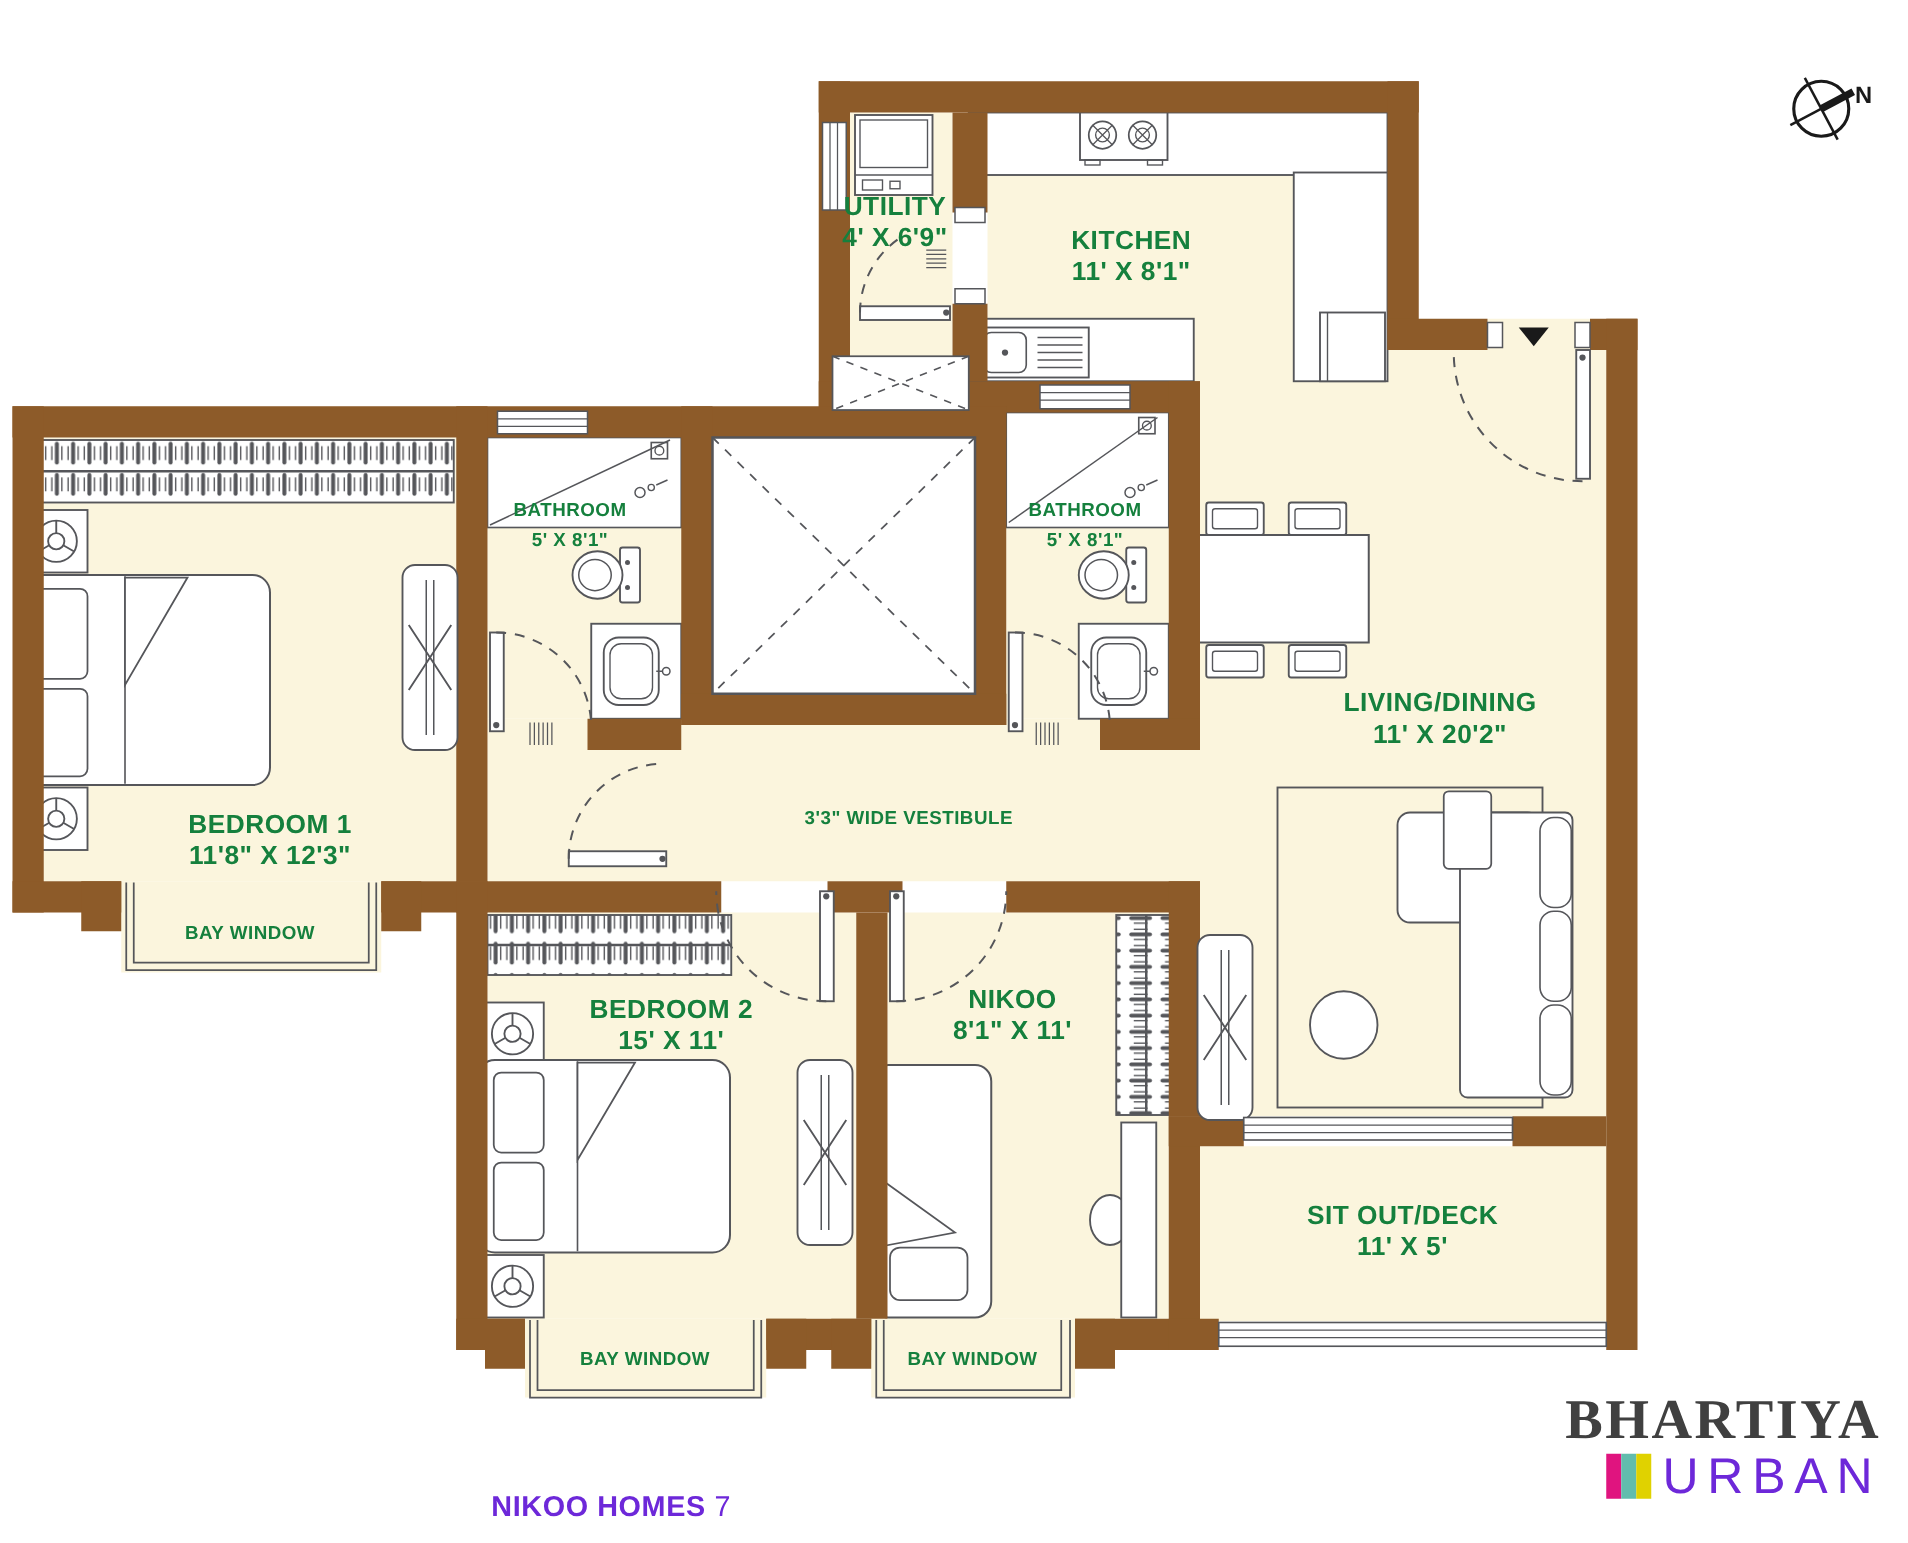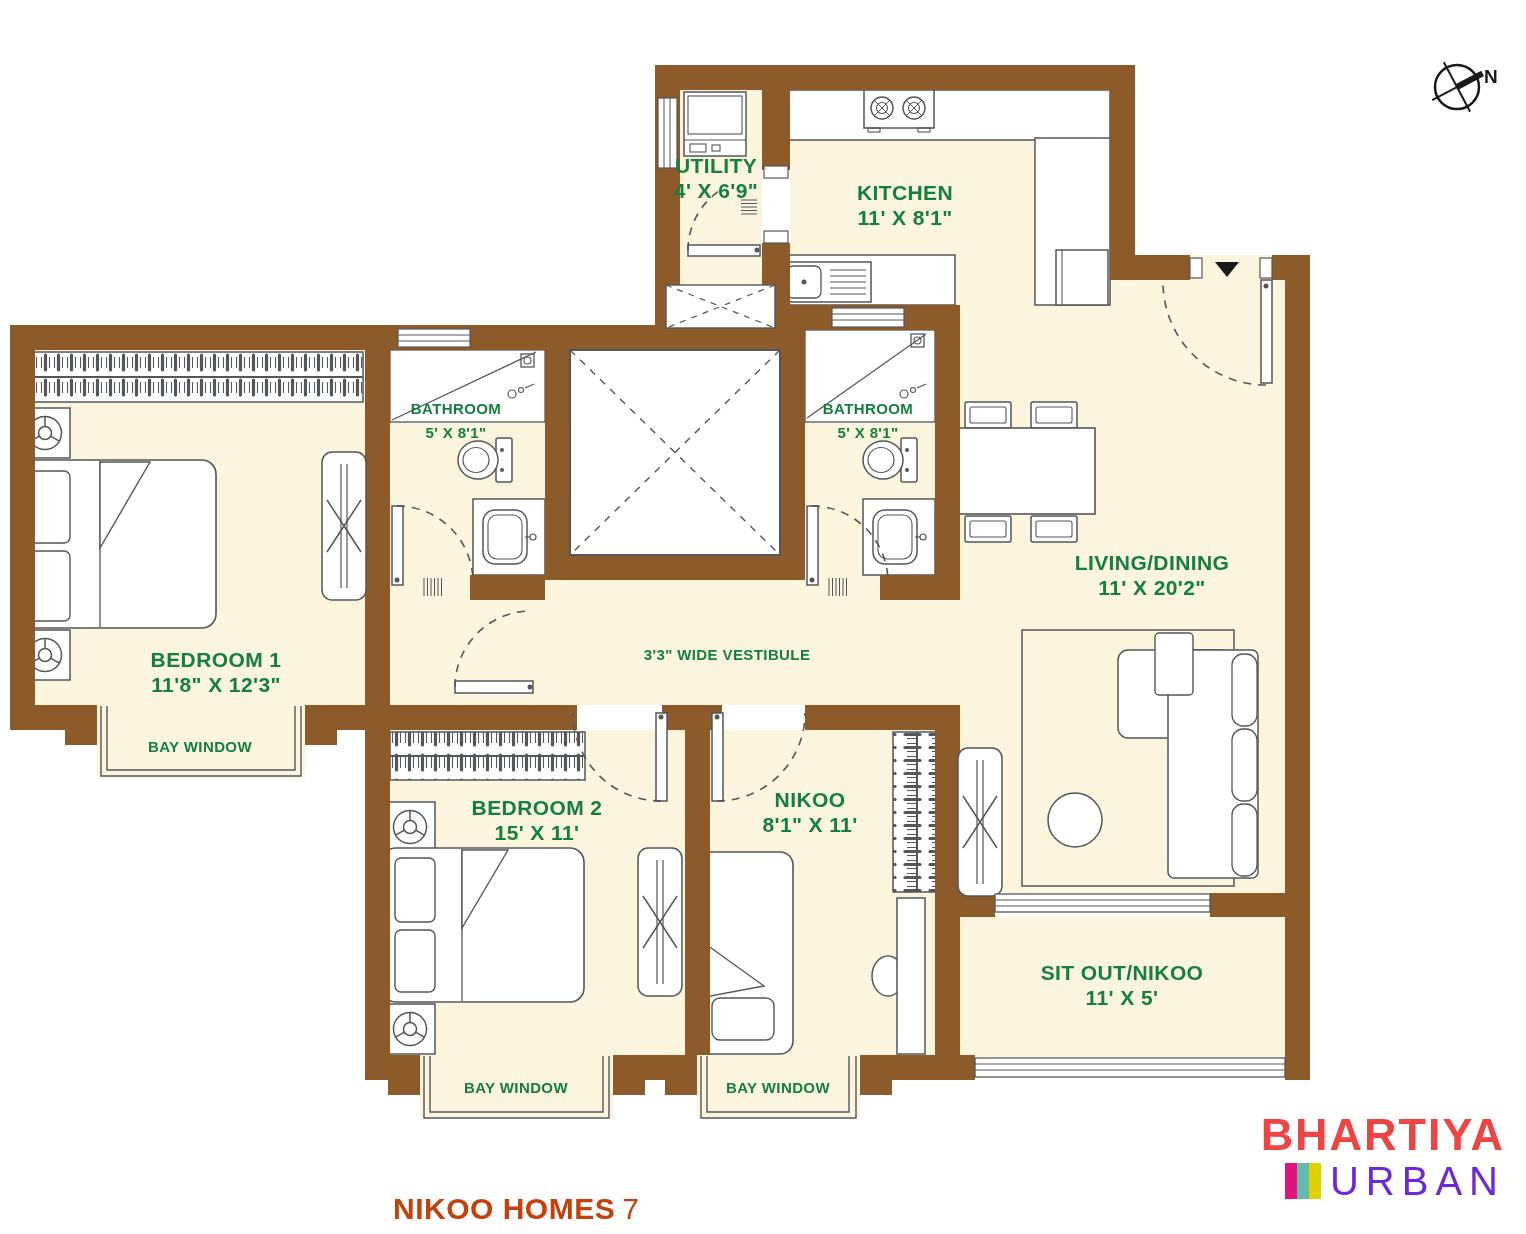--- a/index.html
+++ b/index.html
@@ -1,24 +1,24 @@
 <!DOCTYPE html>
 <html><head>
 <meta charset="utf-8">
 <style>
   html,body{margin:0;padding:0;background:#fff;}
   .canvas{position:relative;width:1526px;height:1234px;background:#ffffff;font-family:"Liberation Sans",sans-serif;overflow:hidden;}
   .plan{position:absolute;left:0;top:0;}
   .lbl{position:absolute;transform:translateX(-50%);text-align:center;color:#15803d;font-weight:700;font-size:21px;line-height:25px;letter-spacing:.4px;white-space:nowrap;}
   .lbl.small{font-size:15px;line-height:24px;}
   .nlabel{position:absolute;left:1484px;top:66px;font-size:19px;font-weight:700;color:#1a1a1a;}
-  .footer{position:absolute;left:393px;top:1192px;font-size:30px;font-weight:700;color:#c2410c;letter-spacing:.5px;}
+  .footer{position:absolute;left:393px;top:1192px;font-size:23px;font-weight:700;color:#6d28d9;letter-spacing:.5px;}
   .footer .unit{font-weight:400;margin-left:7px;}
   .brand{position:absolute;top:1112px;right:21px;text-align:right;}
-  .brand-name{font-size:45px;font-weight:800;color:#ef4444;letter-spacing:2px;line-height:46px;}
+  .brand-name{font-size:45px;font-weight:800;color:#404040;letter-spacing:2px;line-height:46px;font-family:Liberation Serif, serif;}
   .brand-row{display:flex;justify-content:flex-end;align-items:center;margin-top:4px;height:38px;}
   .bar{width:12px;height:36px;display:inline-block;}
   .brand-division{font-size:40px;color:#6d28d9;letter-spacing:7px;font-weight:400;line-height:38px;margin-left:9px;}
 </style>
 </head>
 <body>
 
 <div class="canvas">
 
 <svg class="plan" width="1526" height="1234" viewBox="0 0 1526 1234">
@@ -396,21 +396,21 @@
   </div>
   <div class="lbl" style="left:537px;top:795px;">
     <div>BEDROOM 2</div>
     <div>15' X 11'</div>
   </div>
   <div class="lbl" style="left:810px;top:787px;">
     <div>NIKOO</div>
     <div>8'1" X 11'</div>
   </div>
   <div class="lbl" style="left:1122px;top:960px;">
-    <div>SIT OUT/NIKOO</div>
+    <div>SIT OUT/DECK</div>
     <div>11' X 5'</div>
   </div>
   <div class="lbl small" style="left:200px;top:735px;">
     <div>BAY WINDOW</div>
   </div>
   <div class="lbl small" style="left:516px;top:1076px;">
     <div>BAY WINDOW</div>
   </div>
   <div class="lbl small" style="left:778px;top:1076px;">
     <div>BAY WINDOW</div>

